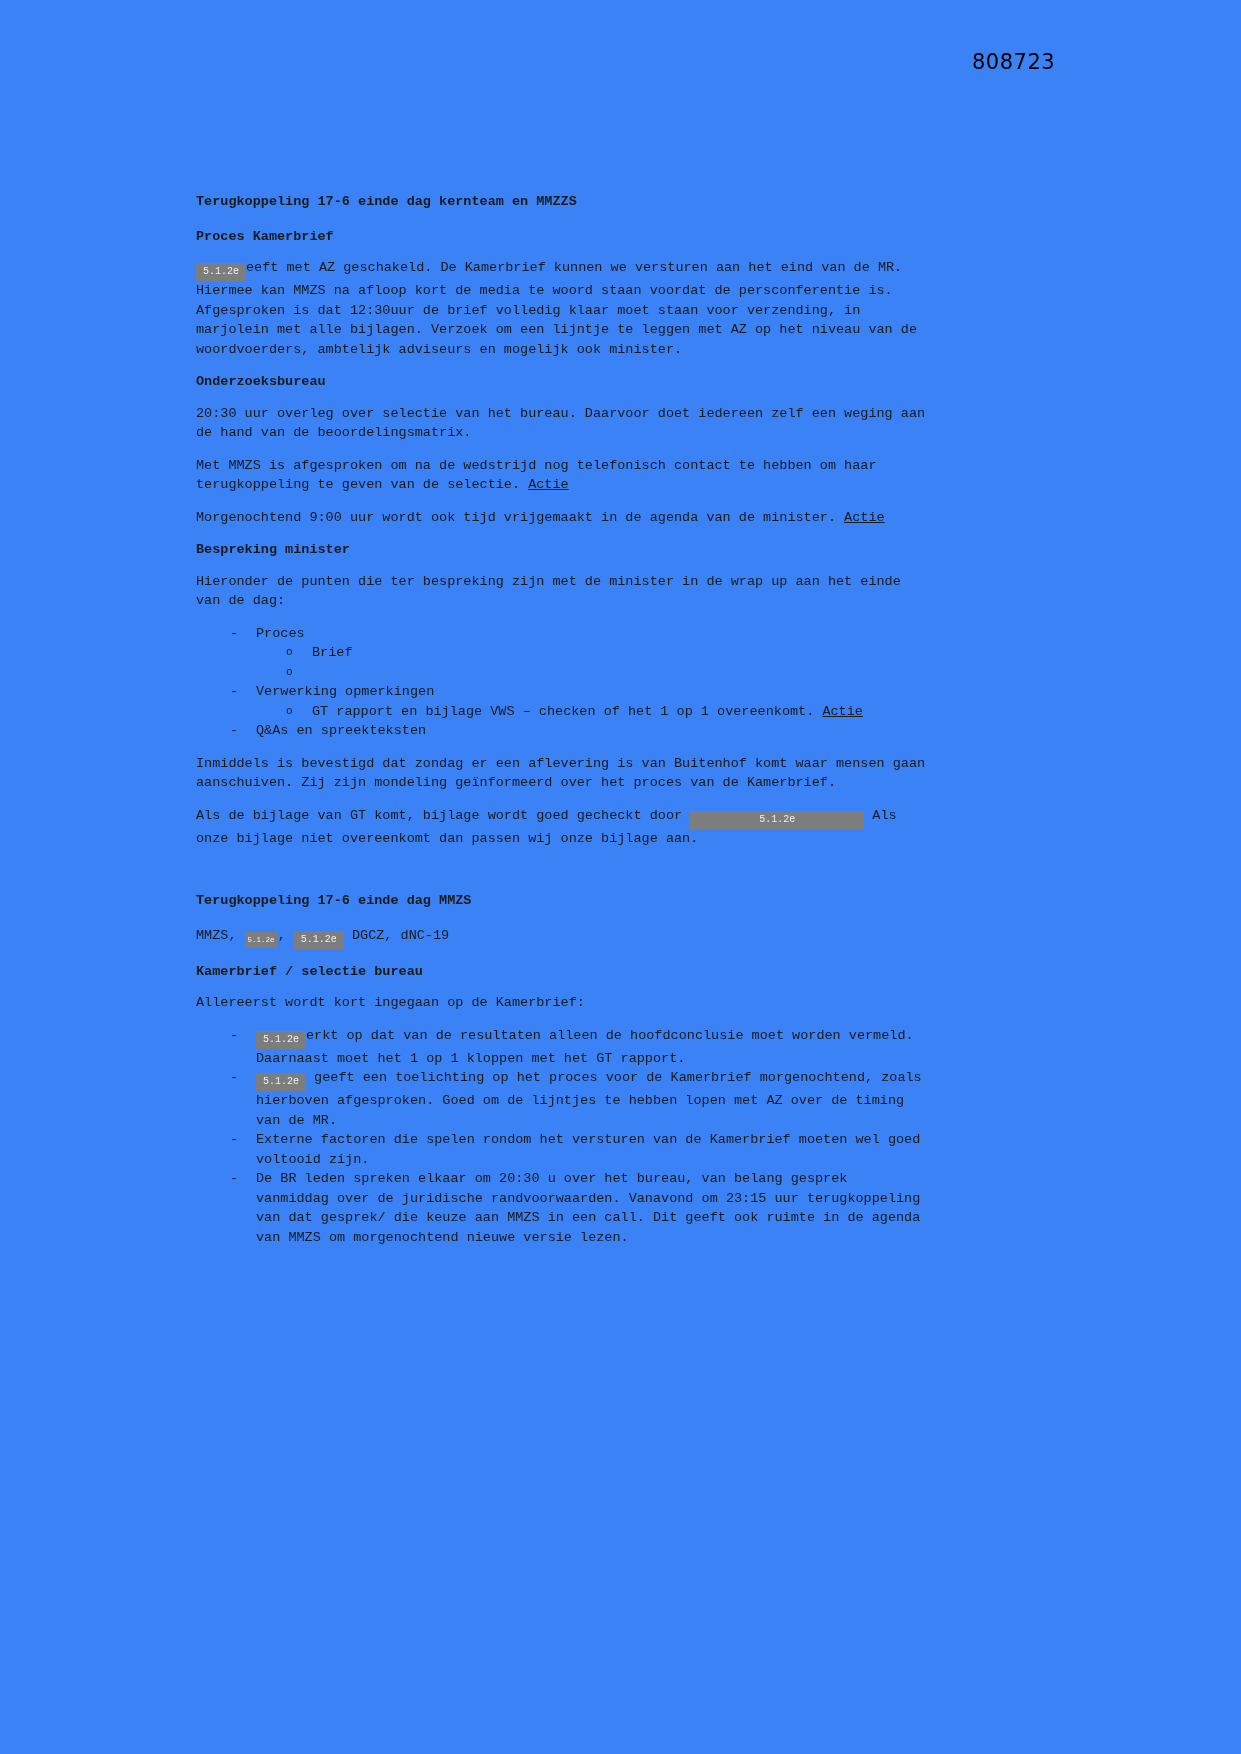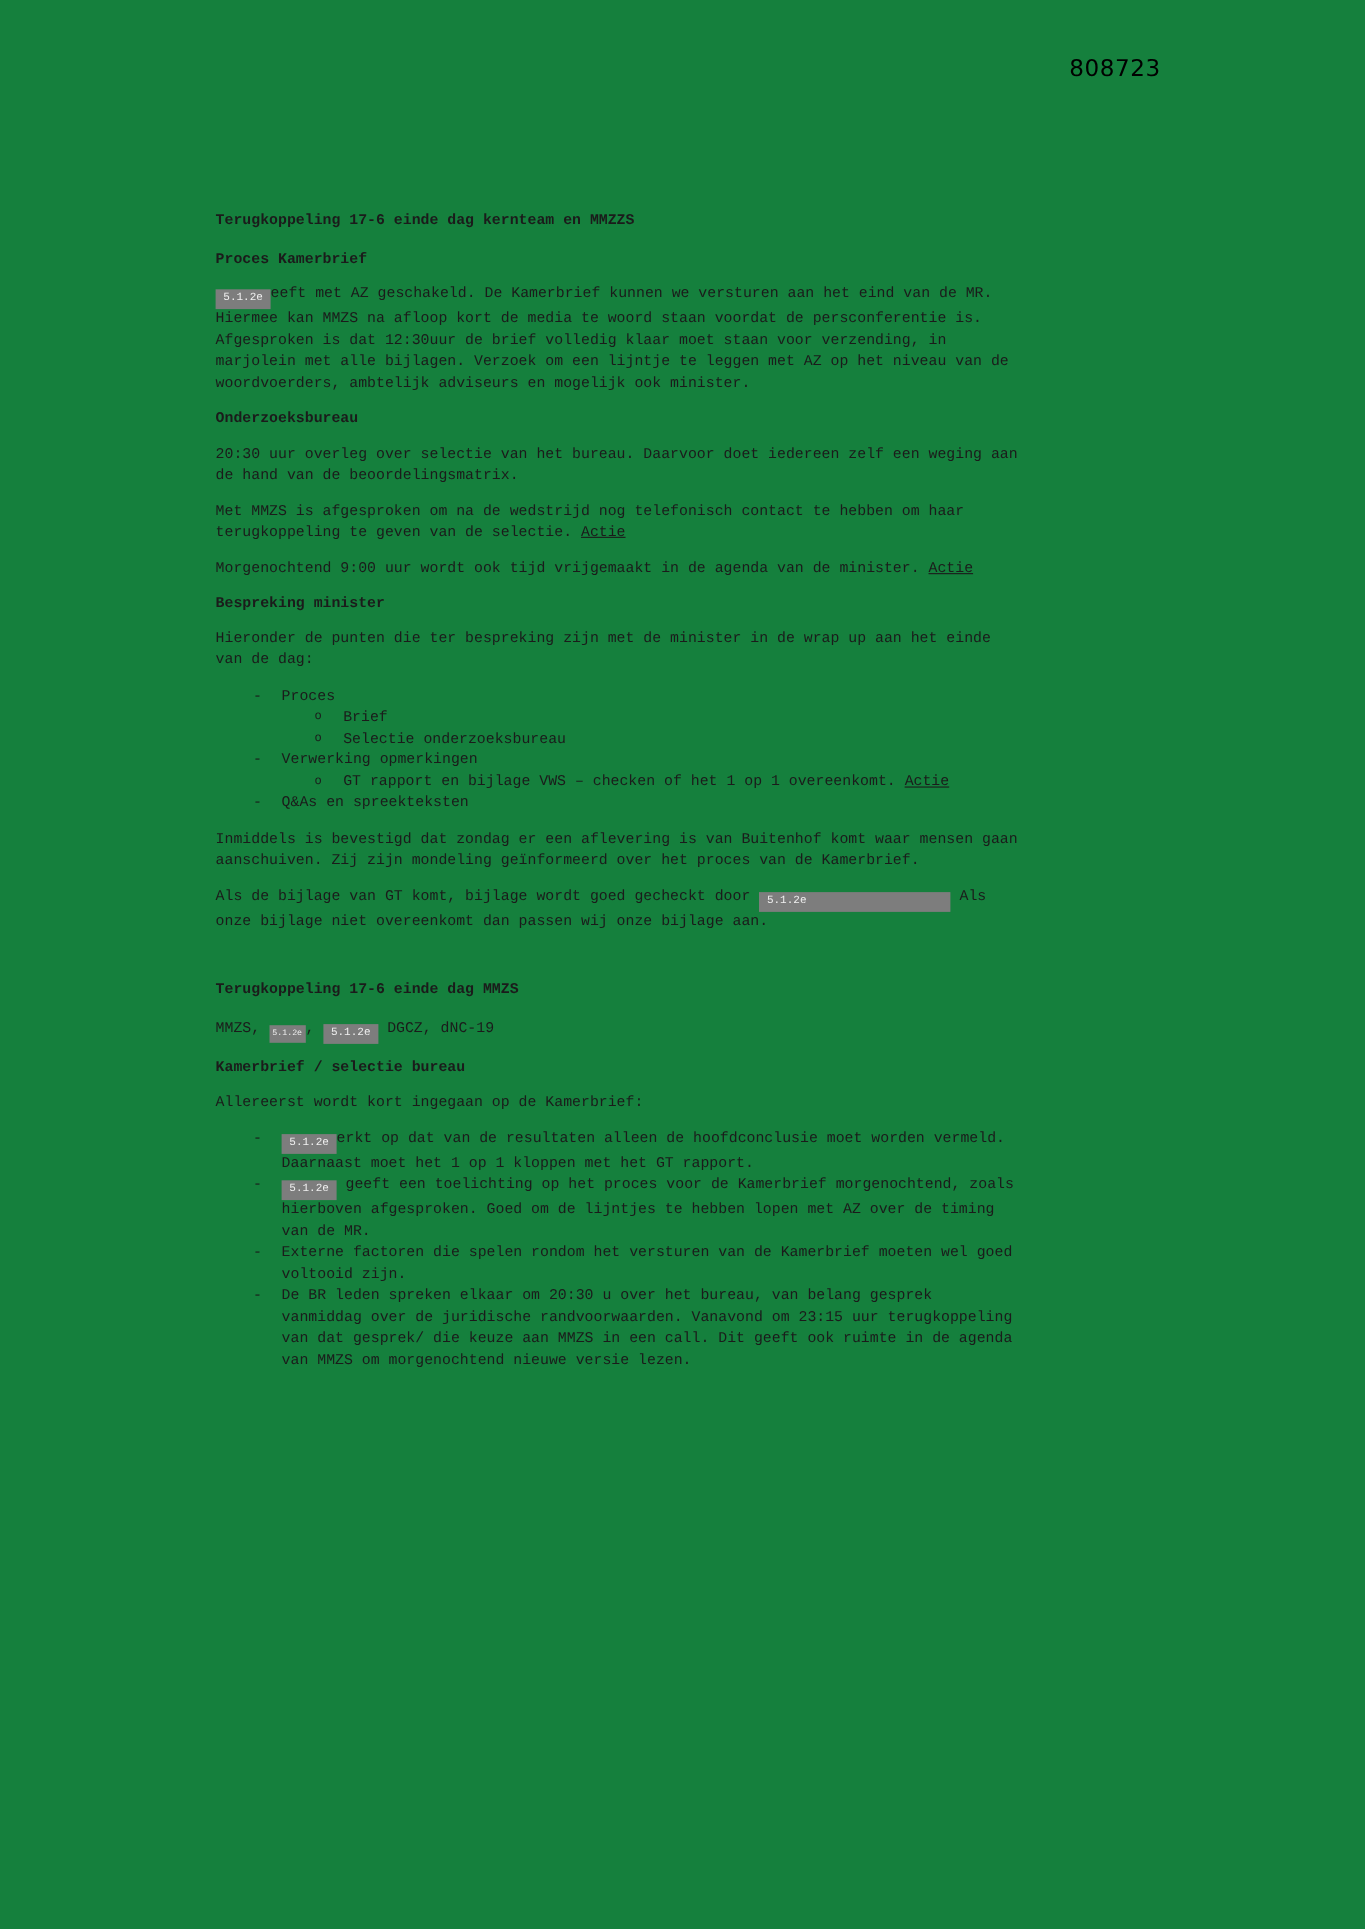--- a/index.html
+++ b/index.html
@@ -1,20 +1,20 @@
 <!DOCTYPE html>
 <html><head>
 <meta charset="utf-8">
 <style>
   html, body { margin: 0; padding: 0; background: #ffffff; }
   .page {
     position: relative;
     width: 1241px;
     height: 1754px;
-    background: #15803d;
+    background: #3b82f6;
     font-family: "DejaVu Sans", "Liberation Sans", sans-serif;
     font-size: 13.5px;
     line-height: 19.5px;
     color: #1b1b1b;
   }
   .doc-number {
     position: absolute;
     top: 50px;
     left: 972px;
     font-size: 21px;
@@ -32,21 +32,21 @@
   .title { font-weight: bold; font-size: 13.5px; margin: 0 0 15px 0; }
   .heading { font-weight: bold; font-size: 13.5px; margin: 3px 0 12px 0; }
   p { margin: 0 0 13px 0; }
   .redaction {
     display: inline-block;
     background: #7d7d7d;
     color: #f0f0f0;
     font-size: 10px;
     line-height: 14px;
     padding: 2px 7px;
-    text-align: left;
+    text-align: center;
     vertical-align: -3px;
   }
   .redaction.tiny { font-size: 7.5px; padding: 2px 3px; line-height: 12px; }
   .redaction.wide { min-width: 160px; }
   .actie { text-decoration: underline; }
   .list { margin: 0 0 13px 0; }
   .li { display: flex; }
   .l1 { padding-left: 34px; }
   .l2 { padding-left: 90px; }
   .marker { flex: 0 0 26px; }
@@ -86,21 +86,20 @@
       <div class="li l1">
         <span class="marker">-</span>
         <span class="li-text">Proces</span>
       </div>
       <div class="li l2">
         <span class="marker">o</span>
         <span class="li-text">Brief</span>
       </div>
       <div class="li l2">
         <span class="marker">o</span>
-        <span class="li-text">Selectie onderzoeksbureau</span>
       </div>
       <div class="li l1">
         <span class="marker">-</span>
         <span class="li-text">Verwerking opmerkingen</span>
       </div>
       <div class="li l2">
         <span class="marker">o</span>
         <span class="li-text"><span>GT rapport en bijlage VWS – checken of het 1 op 1 overeenkomt. </span><span class="actie">Actie</span></span>
       </div>
       <div class="li l1">

